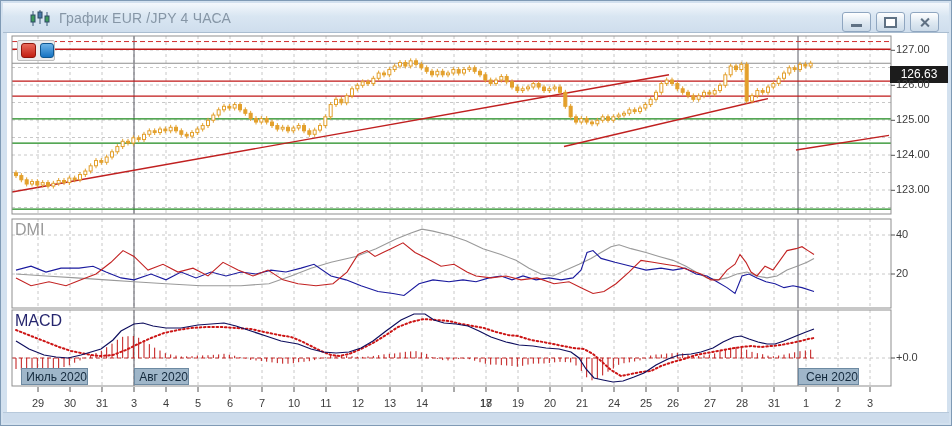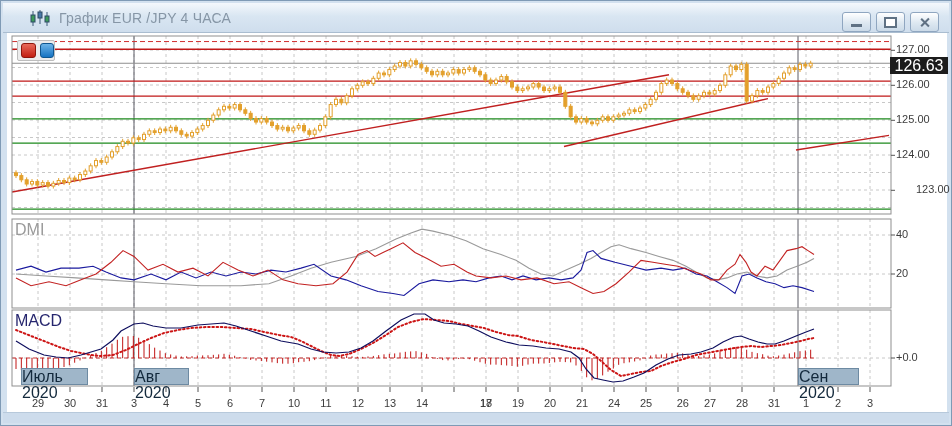--- a/index.html
+++ b/index.html
@@ -30,25 +30,25 @@
     border:1px solid #bdbdbd;border-radius:2px;display:flex;align-items:center;gap:4px;
     padding-left:3px;box-sizing:border-box;}
   .sq{width:13px;height:13px;border-radius:3px;}
   #sq-red{background:linear-gradient(#e96a5a,#c21f12);border:1px solid #8d170d;}
   #sq-blue{background:linear-gradient(#6db4e8,#1673c2);border:1px solid #0f568f;}
   
   .axlab{position:absolute;font-size:11px;color:#3c3c3c;white-space:nowrap;}
   .indlab{position:absolute;font-size:16px;}
   #dmi-label{left:14px;top:220px;color:#9a9a9a;}
   #macd-label{left:14px;top:311px;color:#26266e;}
-  #price-tag{position:absolute;left:889px;top:56px;width:58px;height:17px;background:#1c1c1c;
-    color:#ffffff;font-size:16px;text-align:center;line-height:17px;}
+  #price-tag{position:absolute;left:889px;top:65px;width:58px;height:17px;background:#1c1c1c;
+    color:#ffffff;font-size:12px;text-align:center;line-height:17px;}
   .monthbox{position:absolute;top:367px;height:17px;background:#9fb6c9;
-    border:1px solid #6d8aa2;color:#13293c;font-size:16px;line-height:16px;
-    text-align:left;box-sizing:border-box;}
+    border:1px solid #6d8aa2;color:#13293c;font-size:12px;line-height:16px;
+    text-align:right;box-sizing:border-box;}
   #bottomstrip{position:absolute;left:2px;right:2px;bottom:2px;height:10px;
     background:#cddcec;border-top:1px solid #b7c9db;}
 </style>
 </head>
 <body>
 
 <div id="win">
   <div id="titlebar">
     <span id="title-icon">
       <svg width="22" height="18" viewBox="0 0 22 18">
@@ -714,21 +714,21 @@
 
   <div class="monthbox" style="left:20px;width:67px;">Июль 2020</div>
   <div class="monthbox" style="left:133px;width:55px;">Авг 2020</div>
   <div class="monthbox" style="left:797px;width:61px;">Сен 2020</div>
 
   <div id="labels-layer">
       <div class="axlab" style="left: 895px; top: 42.3px;">127.00</div>
       <div class="axlab" style="left: 895px; top: 77.3px;">126.00</div>
       <div class="axlab" style="left: 895px; top: 112.3px;">125.00</div>
       <div class="axlab" style="left: 895px; top: 147.3px;">124.00</div>
-      <div class="axlab" style="left: 915px; top: 182.3px;">123.00</div>
+      <div class="axlab" style="left: 895px; top: 182.3px;">123.00</div>
       <div class="axlab" style="left: 895px; top: 227px;">40</div>
       <div class="axlab" style="left: 895px; top: 266px;">20</div>
       <div class="axlab" style="left: 895px; top: 350px;">+0.0</div>
       <div class="axlab" style="left: 26px; top: 396px; width: 22px; text-align: center;">29</div>
       <div class="axlab" style="left: 58px; top: 396px; width: 22px; text-align: center;">30</div>
       <div class="axlab" style="left: 90px; top: 396px; width: 22px; text-align: center;">31</div>
       <div class="axlab" style="left: 122px; top: 396px; width: 22px; text-align: center;">3</div>
       <div class="axlab" style="left: 154px; top: 396px; width: 22px; text-align: center;">4</div>
       <div class="axlab" style="left: 186px; top: 396px; width: 22px; text-align: center;">5</div>
       <div class="axlab" style="left: 218px; top: 396px; width: 22px; text-align: center;">6</div>
@@ -738,21 +738,21 @@
       <div class="axlab" style="left: 346px; top: 396px; width: 22px; text-align: center;">12</div>
       <div class="axlab" style="left: 378px; top: 396px; width: 22px; text-align: center;">13</div>
       <div class="axlab" style="left: 410px; top: 396px; width: 22px; text-align: center;">14</div>
       <div class="axlab" style="left: 442px; top: 396px; width: 22px; text-align: center; margin-left: 32px;">17</div>
       <div class="axlab" style="left: 474px; top: 396px; width: 22px; text-align: center;">18</div>
       <div class="axlab" style="left: 506px; top: 396px; width: 22px; text-align: center;">19</div>
       <div class="axlab" style="left: 538px; top: 396px; width: 22px; text-align: center;">20</div>
       <div class="axlab" style="left: 570px; top: 396px; width: 22px; text-align: center;">21</div>
       <div class="axlab" style="left: 602px; top: 396px; width: 22px; text-align: center;">24</div>
       <div class="axlab" style="left: 634px; top: 396px; width: 22px; text-align: center;">25</div>
-      <div class="axlab" style="left: 666px; top: 396px; width: 22px; text-align: right;">26</div>
+      <div class="axlab" style="left: 666px; top: 396px; width: 22px; text-align: left;">26</div>
       <div class="axlab" style="left: 698px; top: 396px; width: 22px; text-align: center;">27</div>
       <div class="axlab" style="left: 730px; top: 396px; width: 22px; text-align: center;">28</div>
       <div class="axlab" style="left: 762px; top: 396px; width: 22px; text-align: center;">31</div>
       <div class="axlab" style="left: 794px; top: 396px; width: 22px; text-align: center;">1</div>
       <div class="axlab" style="left: 826px; top: 396px; width: 22px; text-align: center;">2</div>
       <div class="axlab" style="left: 858px; top: 396px; width: 22px; text-align: center;">3</div>
     </div>
 
   <div id="bottomstrip"></div>
 </div>

